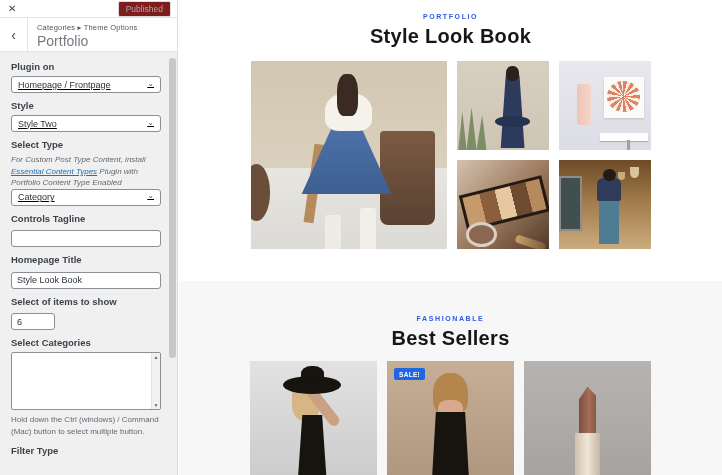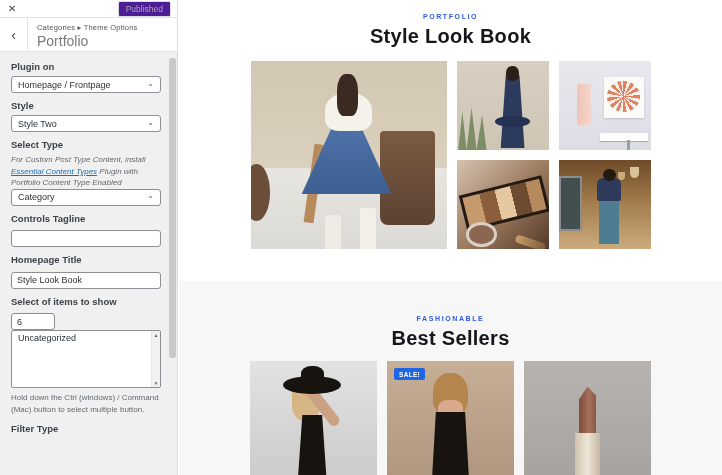--- a/index.html
+++ b/index.html
@@ -3,30 +3,30 @@
 <meta charset="utf-8">
 <style>
   * { margin:0; padding:0; box-sizing:border-box; }
   html,body { width:722px; height:475px; overflow:hidden; }
   body { font-family:"Liberation Sans", sans-serif; background:#fff; position:relative; }
 
   
   .sidebar { position:absolute; left:0; top:0; width:178px; height:475px; background:#f0f0f1; border-right:1px solid #dcdcde; display:flex; flex-direction:column; }
   .topbar { height:18px; background:#fff; border-bottom:1px solid #e2e4e7; display:flex; align-items:center; justify-content:space-between; padding:0 6px 0 8px; flex:0 0 auto; }
   .close-x { font-size:10px; color:#3c434a; cursor:pointer; line-height:1; }
-  .btn-published { font-size:8.5px; color:#a7aaad; background:#4c1d95; border:1px solid #dcdcde; border-radius:2px; padding:2px 7px; }
+  .btn-published { font-size:8.5px; color:#a7aaad; background:#7f1d1d; border:1px solid #dcdcde; border-radius:2px; padding:2px 7px; }
   .cust-header { height:34px; background:#fff; border-bottom:1px solid #e2e4e7; display:flex; flex:0 0 auto; }
   .back-col { width:28px; border-right:1px solid #e2e4e7; display:flex; align-items:center; justify-content:center; font-size:14px; color:#3c434a; cursor:pointer; }
   .head-text { padding:5px 0 0 9px; overflow:hidden; }
   .breadcrumb { font-size:7.5px; color:#50575e; letter-spacing:.2px; white-space:nowrap; }
   .panel-title { font-size:14px; color:#757b81; font-weight:400; margin-top:1px; }
   .controls { flex:1 1 auto; padding:9px 16px 0 11px; position:relative; overflow:hidden; }
   .ctl-label { font-size:9.5px; font-weight:700; color:#3c434a; margin:7px 0 4px; }
   .ctl-label:first-child { margin-top:0; }
-  .fake-select { height:17px; background:#fff; border:1px solid #8c8f94; border-radius:3px; display:flex; align-items:center; justify-content:space-between; padding:0 6px; cursor:pointer; }
+  .fake-select { height:17px; background:#fff; border:1px solid #8c8f94; border-radius:3px; display:flex; align-items:center; justify-content:space-between; padding:0 6px; cursor:pointer;text-decoration:underline; }
   .fake-select .val { font-size:9px; color:#2c3338; white-space:nowrap; overflow:hidden; }
   .fake-select .chev { font-size:8px; color:#50575e; margin-top:-3px; }
   .txt-input { width:100%; height:17px; background:#fff; border:1px solid #8c8f94; border-radius:3px; font-size:9px; color:#2c3338; padding:0 5px; font-family:"Liberation Sans",sans-serif; }
   .small-input { width:44px; }
   .desc { font-size:8px; font-style:italic; color:#646970; line-height:1.45; }
   .desc a { color:#2271b1; text-decoration:underline; cursor:pointer; }
   .listbox { background:#fff; border:1px solid #8c8f94; border-radius:2px; height:58px; position:relative; overflow:hidden; }
   .listbox .opt { font-size:9px; color:#2c3338; padding:1.5px 6px; cursor:pointer; }
   .lb-scroll { position:absolute; right:0; top:0; bottom:0; width:9px; background:#f1f1f1; border-left:1px solid #e3e3e3; display:flex; flex-direction:column; justify-content:space-between; align-items:center; }
   .lb-scroll span { font-size:5px; color:#6a6a6a; line-height:1.6; cursor:pointer; }
@@ -161,22 +161,22 @@
 
     <div class="ctl-label">Controls Tagline</div>
     <input class="txt-input" value="" style="">
 
     <div class="ctl-label">Homepage Title</div>
     <input class="txt-input" value="Style Look Book" style="">
 
     <div class="ctl-label">Select of items to show</div>
     <input class="txt-input small-input" value="6" style="">
 
+    <div class="ctl-label">Select Categories</div>
     <div class="listbox">
-      <div class="opt">Uncategorized</div>
       <div class="lb-scroll">
         <span>▲</span>
         <span>▼</span>
       </div>
     </div>
     <div class="help">Hold down the Ctrl (windows) / Command (Mac) button to select multiple button.</div>
 
     <div class="ctl-label">Filter Type</div>
     
 

